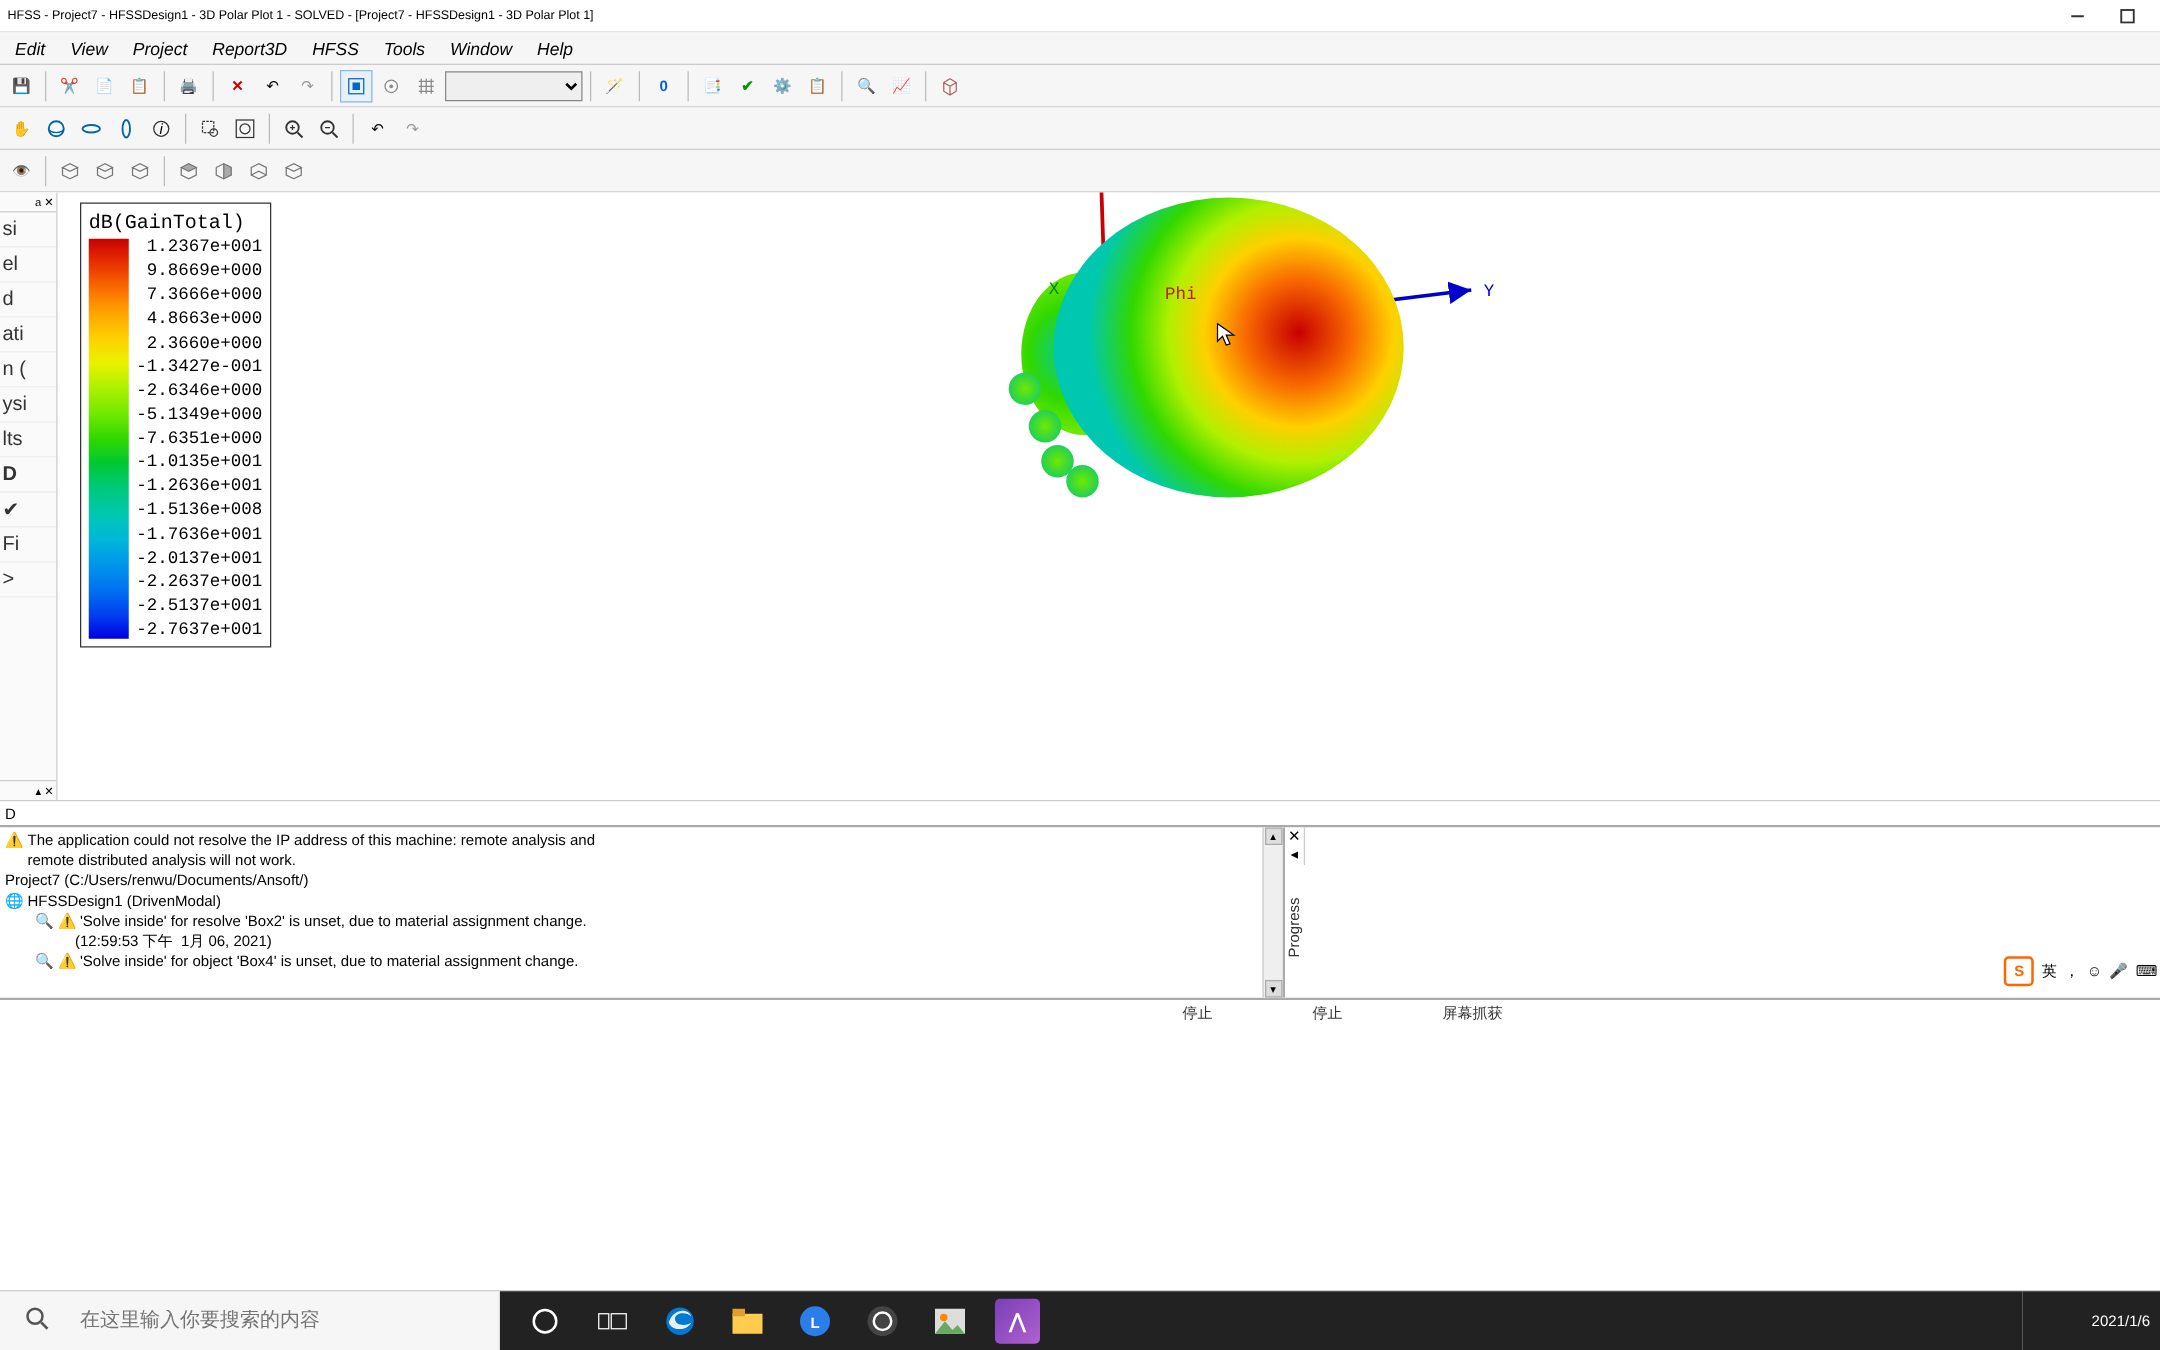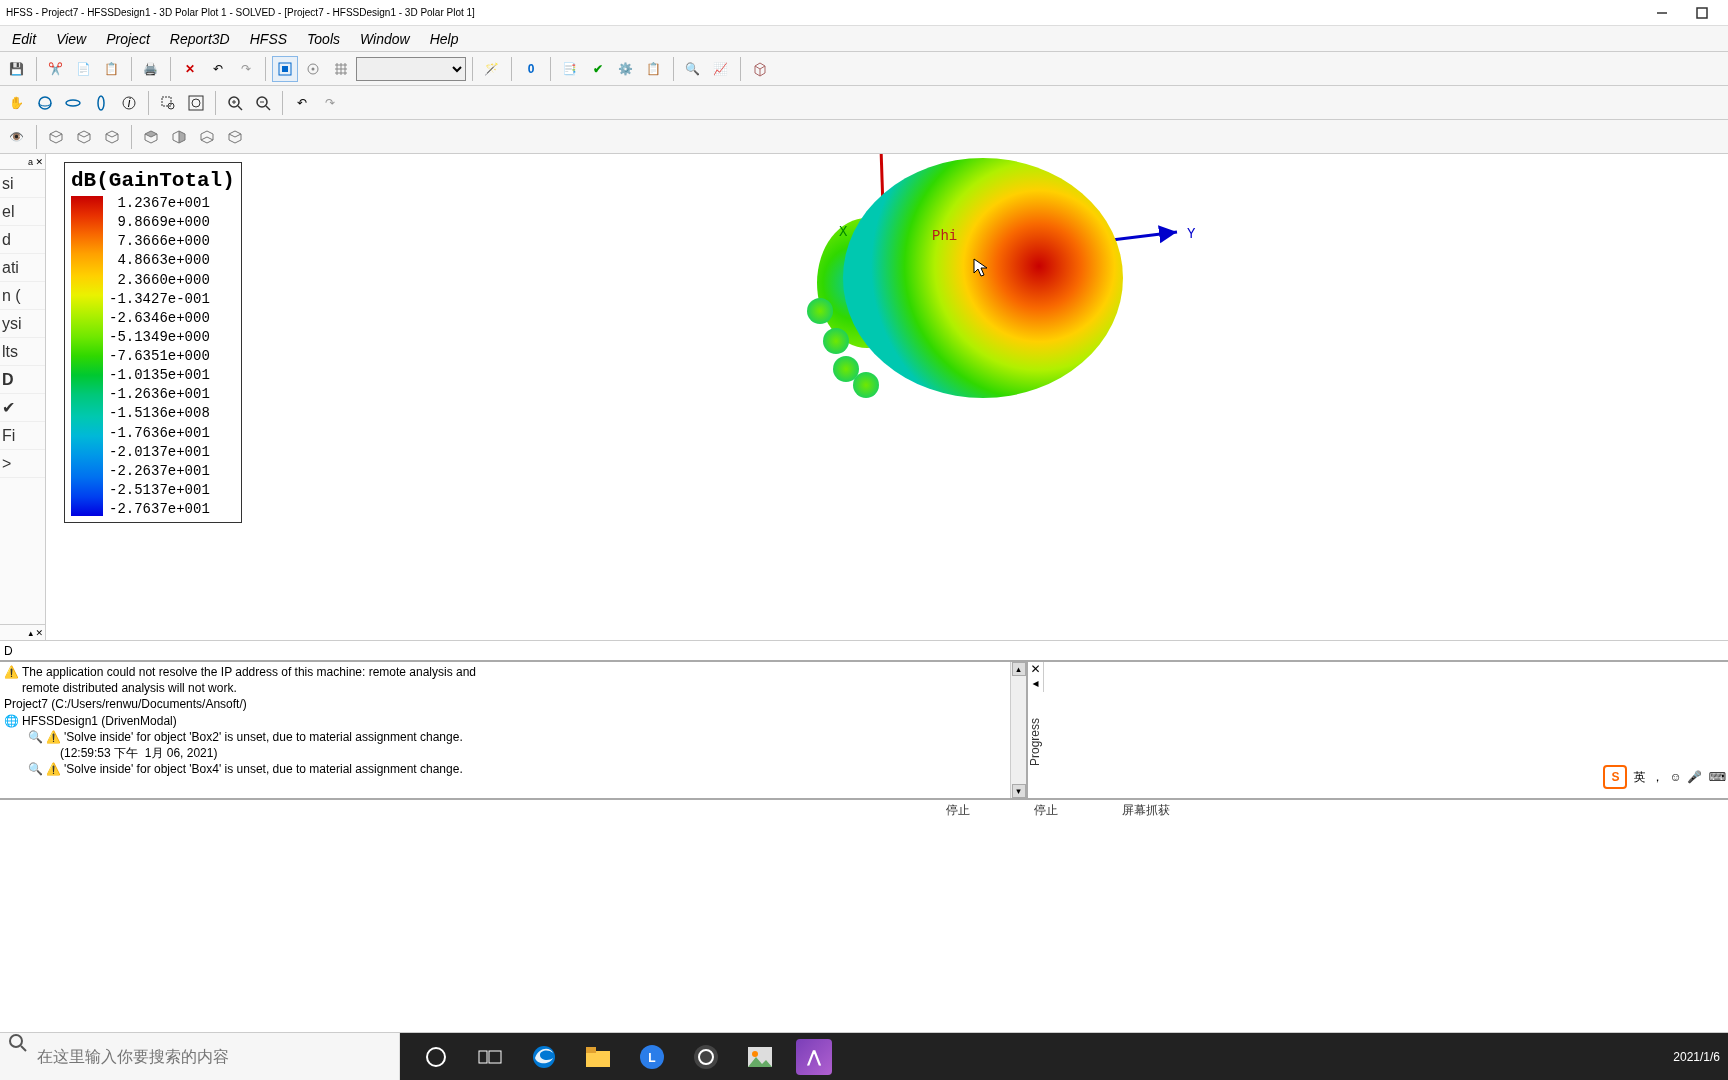--- a/index.html
+++ b/index.html
@@ -27,21 +27,21 @@
 .main-area { position: relative; height: 486px; background: #fff; display: flex; }
 .left-strip { width: 46px; border-right: 1px solid #ccc; display: flex; flex-direction: column; background: #fafafa; position: relative; }
 .left-strip .pin { height: 16px; border-bottom: 1px solid #ccc; display: flex; justify-content: flex-end; align-items: center; gap: 2px; padding: 0 2px; font-size: 9px; }
 .left-strip .stub { height: 28px; display: flex; align-items: center; padding-left: 2px; font-size: 16px; color: #333; overflow: hidden; border-bottom: 1px solid #eee; }
 .left-strip .bottom-pin { position: absolute; bottom: 0; width: 100%; height: 16px; border-top: 1px solid #ccc; display: flex; justify-content: flex-end; gap: 2px; align-items: center; font-size: 9px; padding: 0 2px; }
 
 .viewport { flex: 1; position: relative; overflow: hidden; }
 
 
 .legend-box { position: absolute; left: 18px; top: 8px; border: 1px solid #333; background: #fff; padding: 6px; font-family: "Courier New", monospace; }
-.legend-title { font-weight: bold; font-size: 21px; margin-bottom: 4px; font-family: "Courier New", monospace; }
+.legend-title { font-weight: normal; font-size: 16px; margin-bottom: 4px; font-family: "Courier New", monospace; }
 .legend-body { display: flex; }
 .legend-bar { width: 32px; height: 320px; background: linear-gradient(to bottom,
   #c80000 0%, #e83000 6%, #f86800 12%, #ffa000 18%, #ffd000 25%,
   #eaf200 31%, #b0f000 37%, #70e800 44%, #30d800 50%, #00c830 56%,
   #00c878 62%, #00c8b0 69%, #00b8d8 75%, #0098e8 81%, #0070f0 88%,
   #0040f0 94%, #0000e0 100%); margin-right: 6px; }
 .legend-vals { display: flex; flex-direction: column; justify-content: space-between; height: 320px; }
 .legend-vals span { font-size: 14px; font-family: "Courier New", monospace; line-height: 1; white-space: pre; }
 
 
@@ -72,26 +72,26 @@
 .msg-vbar { position: absolute; right: 0; top: 0; width: 16px; height: 100%; background: #efefef; border-left: 1px solid #ccc; display: flex; flex-direction: column; justify-content: space-between; align-items: center; }
 .msg-vbar .vbtn { width: 14px; height: 14px; background: #ddd; border: 1px solid #aaa; display: flex; align-items: center; justify-content: center; font-size: 9px; }
 .msg-right { width: 700px; position: relative; background: #fff; }
 .msg-right .closebar { position: absolute; left: 0; top: 0; width: 16px; height: 30px; border-right: 1px solid #ccc; display: flex; flex-direction: column; align-items: center; font-size: 10px; }
 .msg-right .closebar span { height: 14px; }
 .prog-label { position: absolute; left: 0; top: 40px; width: 16px; height: 80px; writing-mode: vertical-rl; transform: rotate(180deg); font-size: 12px; text-align: center; color: #333; }
 .ime-box { position: absolute; right: 2px; bottom: 6px; height: 30px; display: flex; align-items: center; gap: 6px; font-size: 14px; }
 .ime-box .ime-ico { width: 24px; height: 24px; border-radius: 4px; display: flex; align-items: center; justify-content: center; }
 
 
-.childbar { height: 22px; background: #fff; border-top: 2px solid #aaa; display: flex; align-items: center; font-size: 13px; color: #333; padding-left: 940px; gap: 52px; }
+.childbar { height: 22px; background: #fff; border-top: 2px solid #aaa; display: flex; align-items: center; font-size: 13px; color: #333; padding-left: 940px; gap: 68px; }
 .childbar .btntxt { padding: 0 6px; }
 
 
 .taskbar { position: absolute; left: 0; right: 0; bottom: 0; height: 48px; background: #f6f6f6; border-top: 1px solid #ccc; display: flex; align-items: center; }
-.taskbar .search { flex: 0 0 400px; height: 100%; display: flex; padding: 0 8px; gap: 9px; border-right: 1px solid #ddd; }
+.taskbar .search { flex: 0 0 400px; height: 100%; display: flex; align-items: center; padding: 0 20px; gap: 24px; border-right: 1px solid #ddd; }
 .taskbar .search input { border: none; outline: none; background: transparent; font-size: 16px; flex: 1; color: #666; }
 .taskbar .tcenter { flex: 1; height: 100%; background: #222; display: flex; align-items: center; justify-content: flex-start; gap: 18px; padding: 0 18px; }
 .taskbar .ticon { width: 36px; height: 36px; display: flex; align-items: center; justify-content: center; border-radius: 2px; }
 .taskbar .tray { flex: 0 0 110px; height: 100%; display: flex; align-items: center; justify-content: flex-end; padding-right: 8px; background: #222; color: #fff; font-size: 13px; }
 </style>
 </head>
 <body>
 
 <div class="titlebar">
   <span class="title">HFSS - Project7 - HFSSDesign1 - 3D Polar Plot 1 - SOLVED - [Project7 - HFSSDesign1 - 3D Polar Plot 1]</span>
@@ -390,21 +390,21 @@
 
 <div style="height:20px;border-top:1px solid #ccc;display:flex;align-items:center;padding-left:4px;font-size:12px">D</div>
 
 <div class="msg-panel">
   <div class="msg-left">
     <div class="msg-scroll">
       <div class="line"><span class="wic">⚠️</span><span>The application could not resolve the IP address of this machine: remote analysis and</span></div>
       <div class="line"><span class="wic"></span><span>remote distributed analysis will not work.</span></div>
       <div class="line"><span>Project7 (C:/Users/renwu/Documents/Ansoft/)</span></div>
       <div class="line"><span class="wic">🌐</span><span>HFSSDesign1 (DrivenModal)</span></div>
-      <div class="line" style="padding-left:24px"><span class="wic">🔍</span><span class="wic">⚠️</span><span>'Solve inside' for object 'Box2' is unset, due to material assignment change.</span></div>
+      <div class="line" style="padding-left:24px"><span class="wic">🔍</span><span class="wic">⚠️</span><span>'Solve inside' for resolve 'Box2' is unset, due to material assignment change.</span></div>
       <div class="line" style="padding-left:56px"><span>(12:59:53 下午  1月 06, 2021)</span></div>
       <div class="line" style="padding-left:24px"><span class="wic">🔍</span><span class="wic">⚠️</span><span>'Solve inside' for object 'Box4' is unset, due to material assignment change.</span></div>
     </div>
     <div class="msg-vbar">
       <div class="vbtn">▴</div>
       <div class="vbtn">▾</div>
     </div>
   </div>
   <div class="msg-right">
     <div class="closebar">

